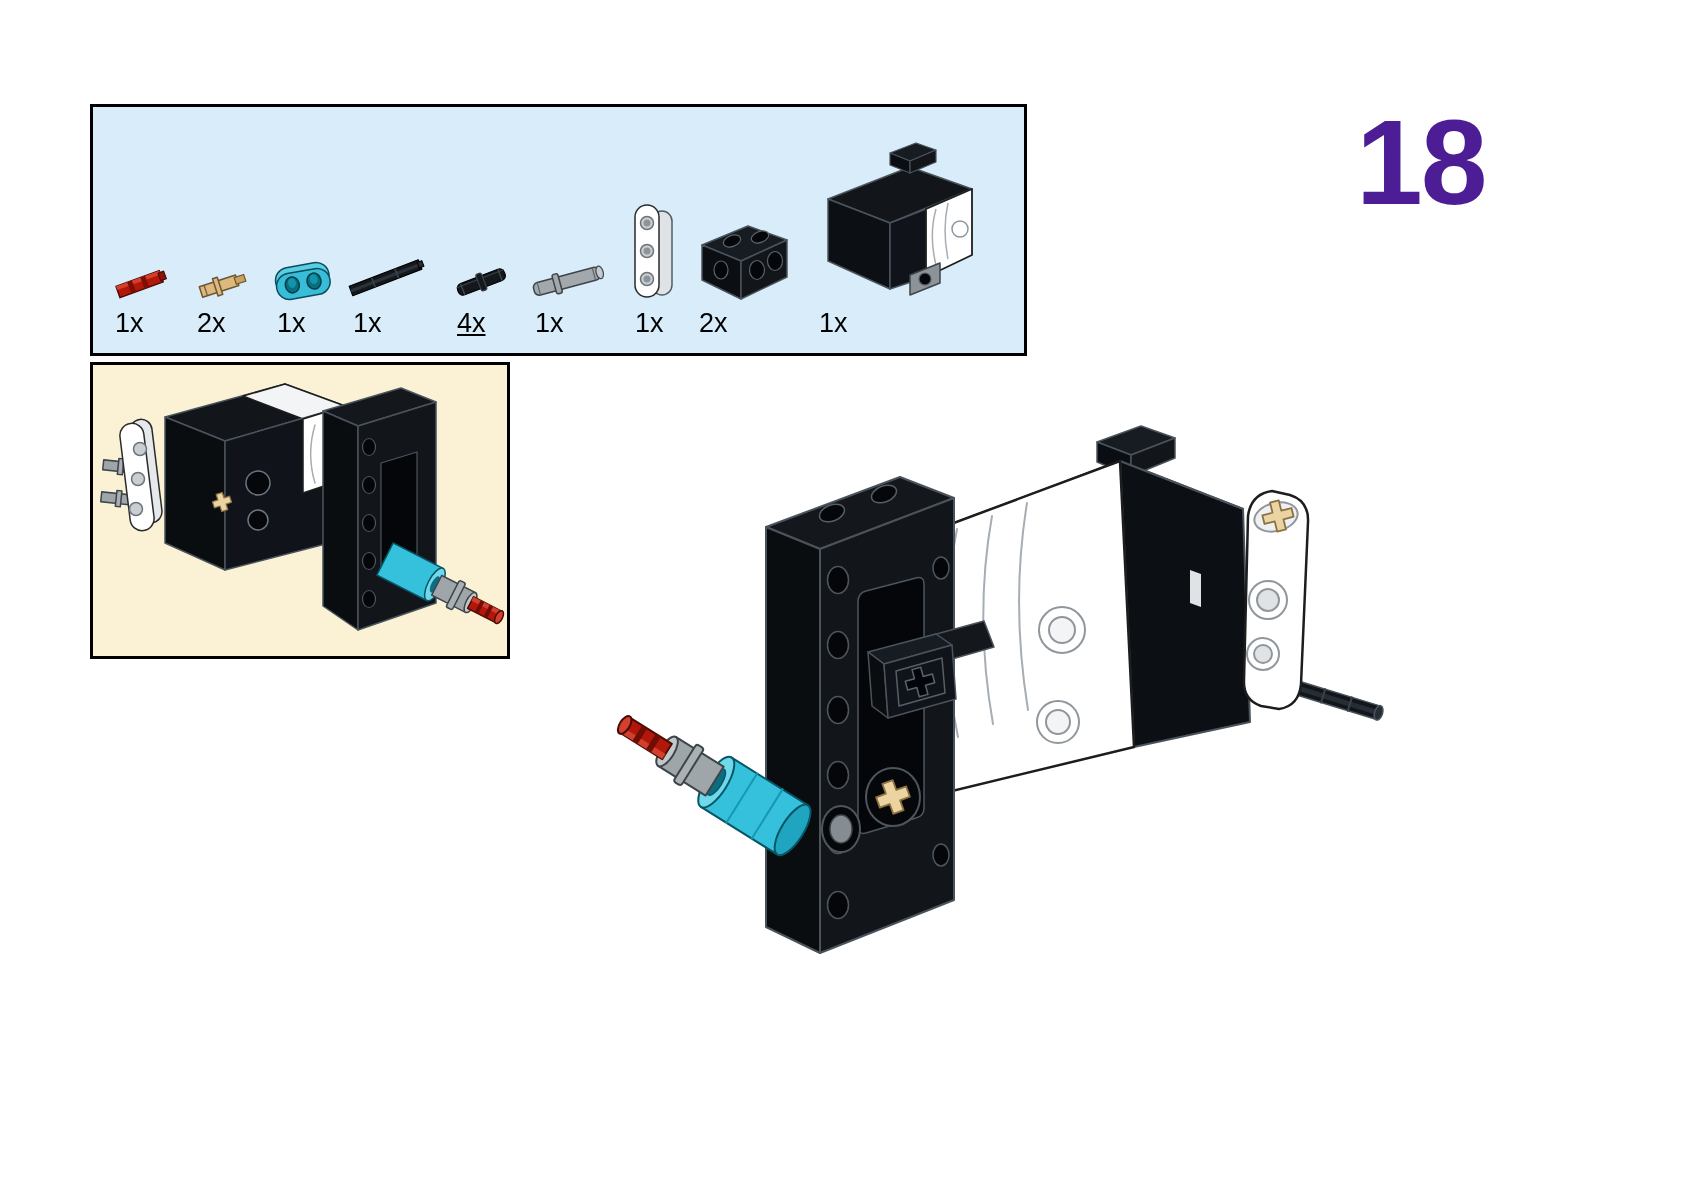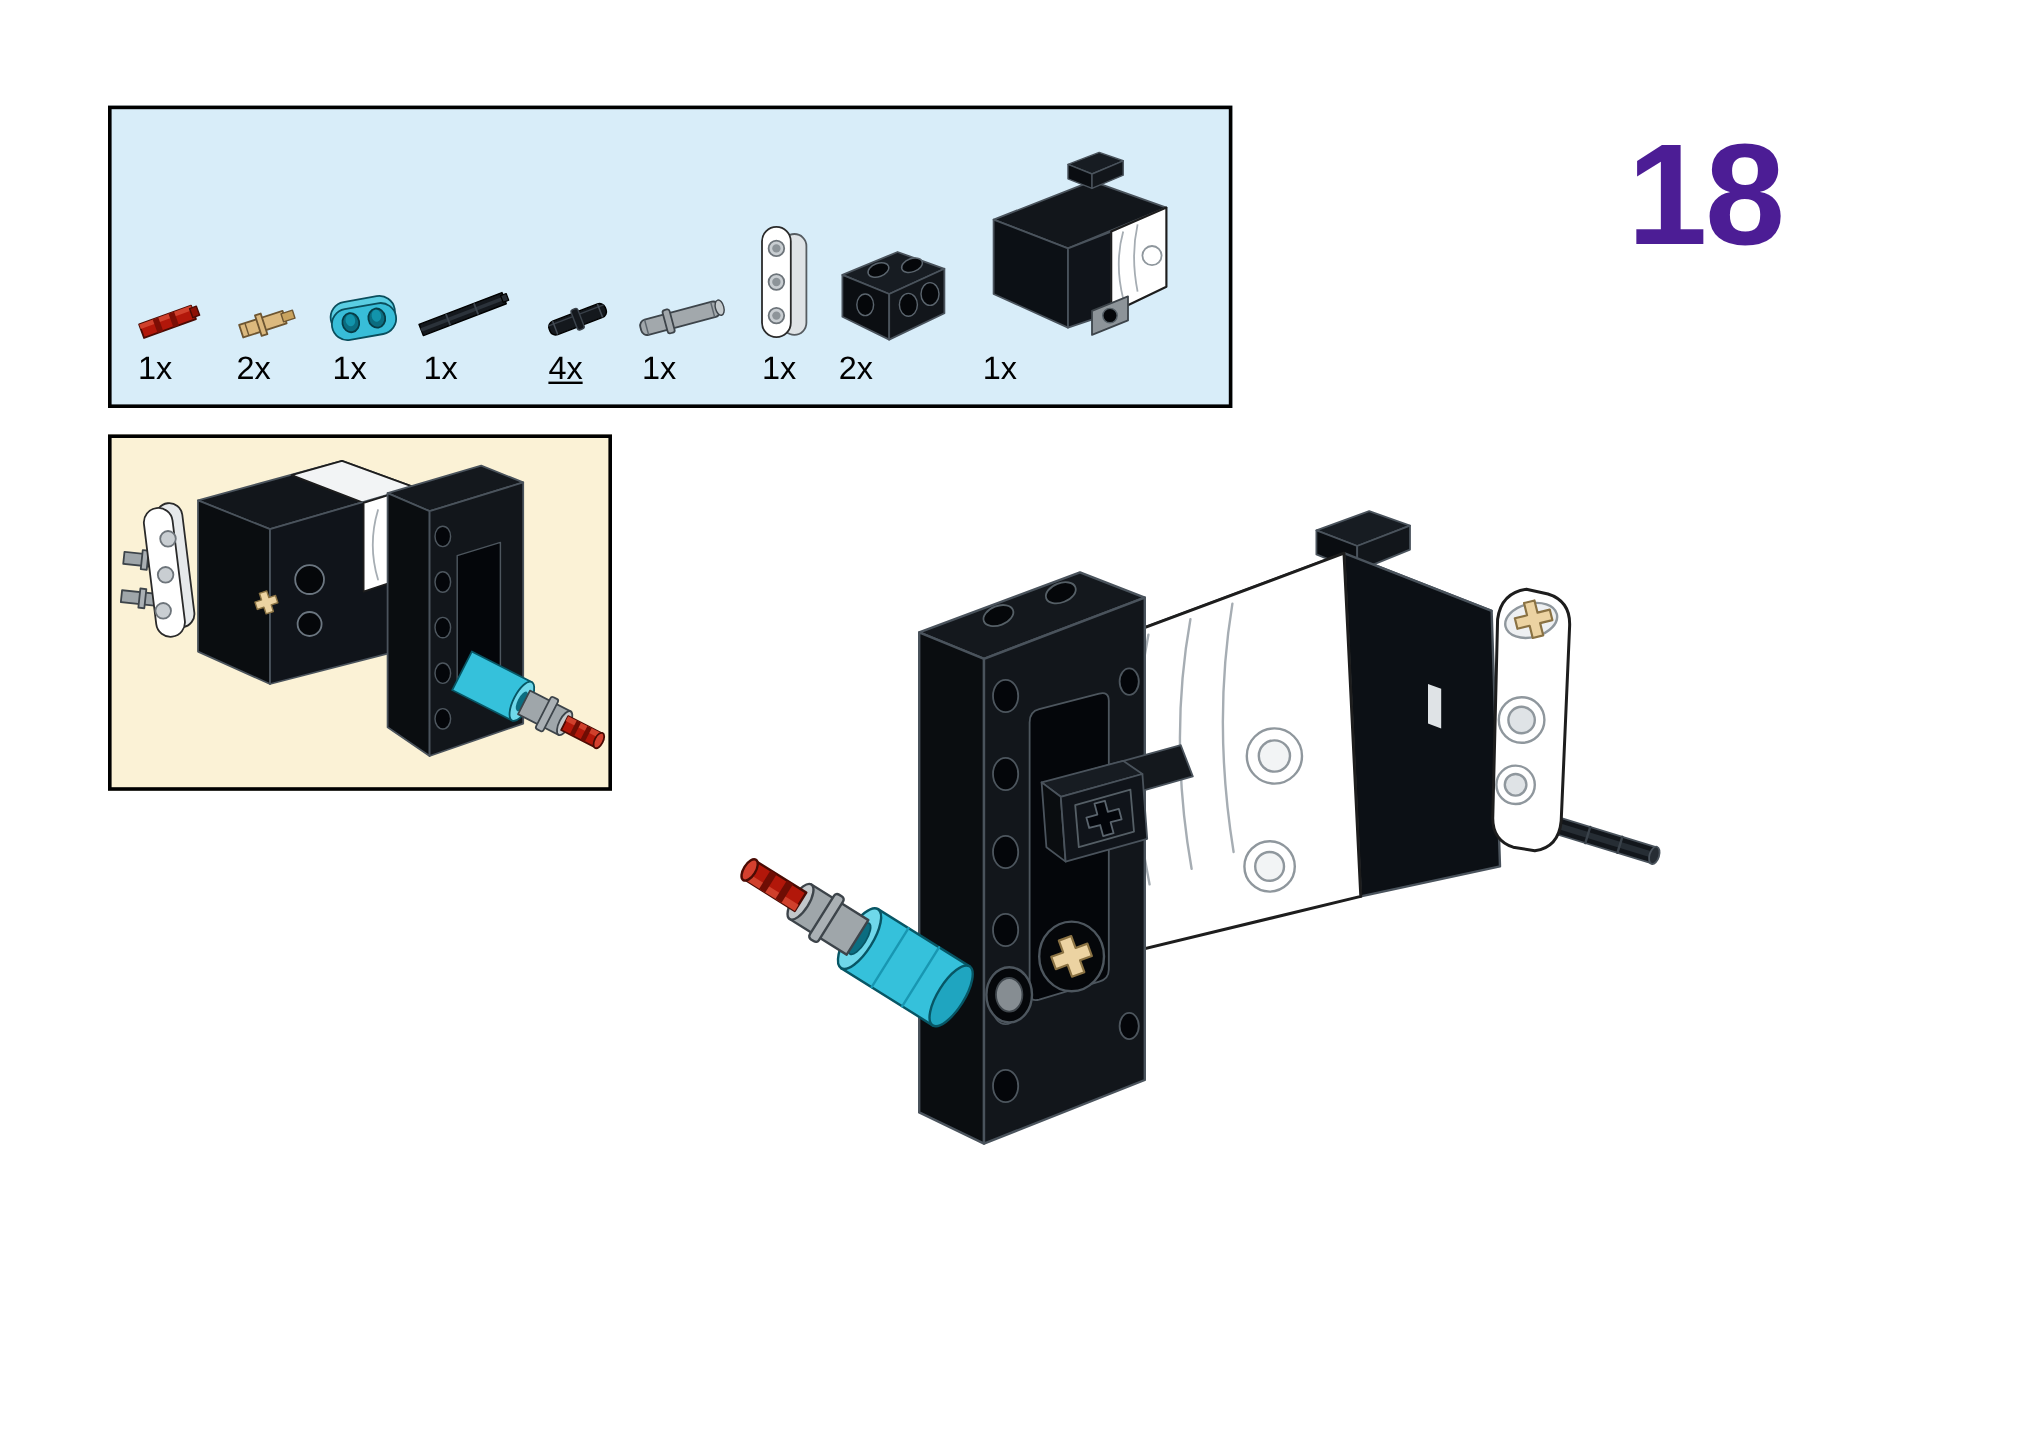--- a/index.html
+++ b/index.html
@@ -2,21 +2,21 @@
 <html><head>
 <meta charset="utf-8">
 <style>
   html,body{margin:0;padding:0;}
   body{
     width:1684px;height:1192px;position:relative;overflow:hidden;
     background:#ffffff;
     font-family:"Liberation Sans", sans-serif;
   }
   .box{position:absolute;border:3px solid #000;box-sizing:border-box;}
-  .parts-box{left:90px;top:88px;width:937px;height:252px;background:#d8edf9;}
+  .parts-box{left:90px;top:104px;width:937px;height:252px;background:#d8edf9;}
   .inset-box{left:90px;top:362px;width:420px;height:297px;background:#fbf2d6;}
   .step-number{
     position:absolute;left:1356px;top:66px;
     font-size:120px;font-weight:bold;color:#4c1d95;letter-spacing:-2px;line-height:1;margin-top:36px;
   }
   .part{
     position:absolute;bottom:14px;
     display:flex;flex-direction:column;align-items:center;justify-content:flex-end;
   }
   .part .qty{

